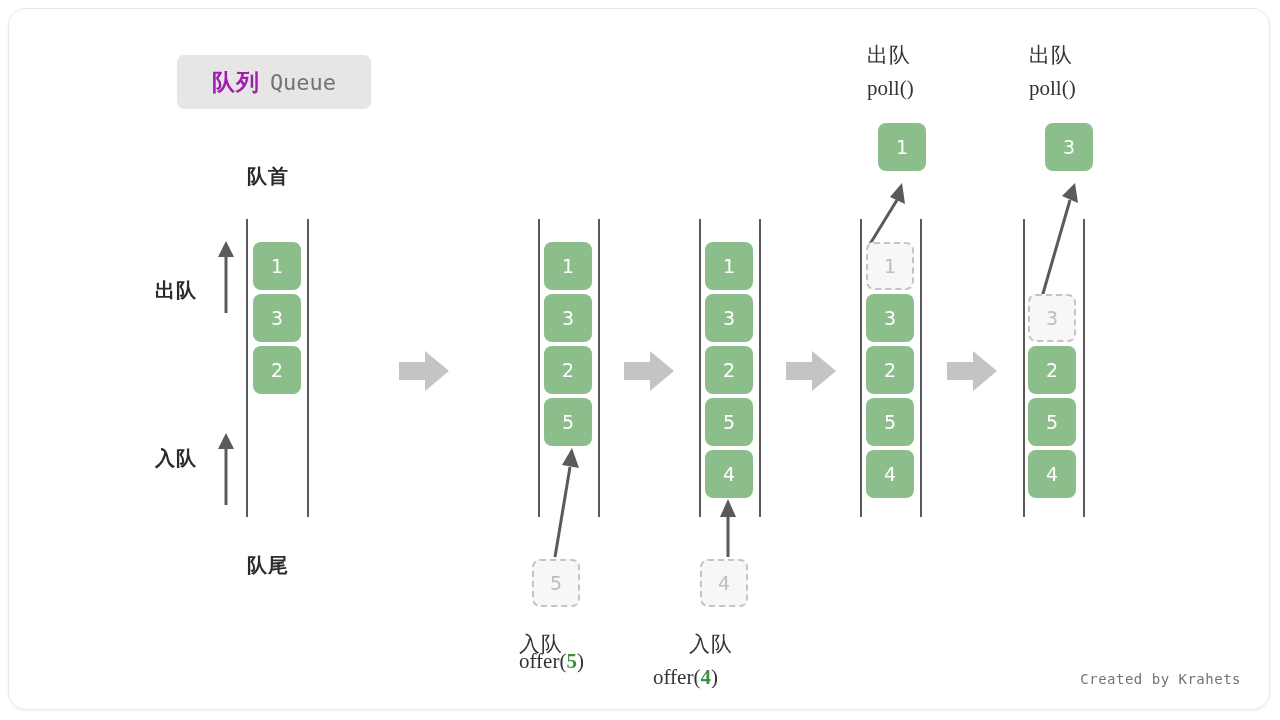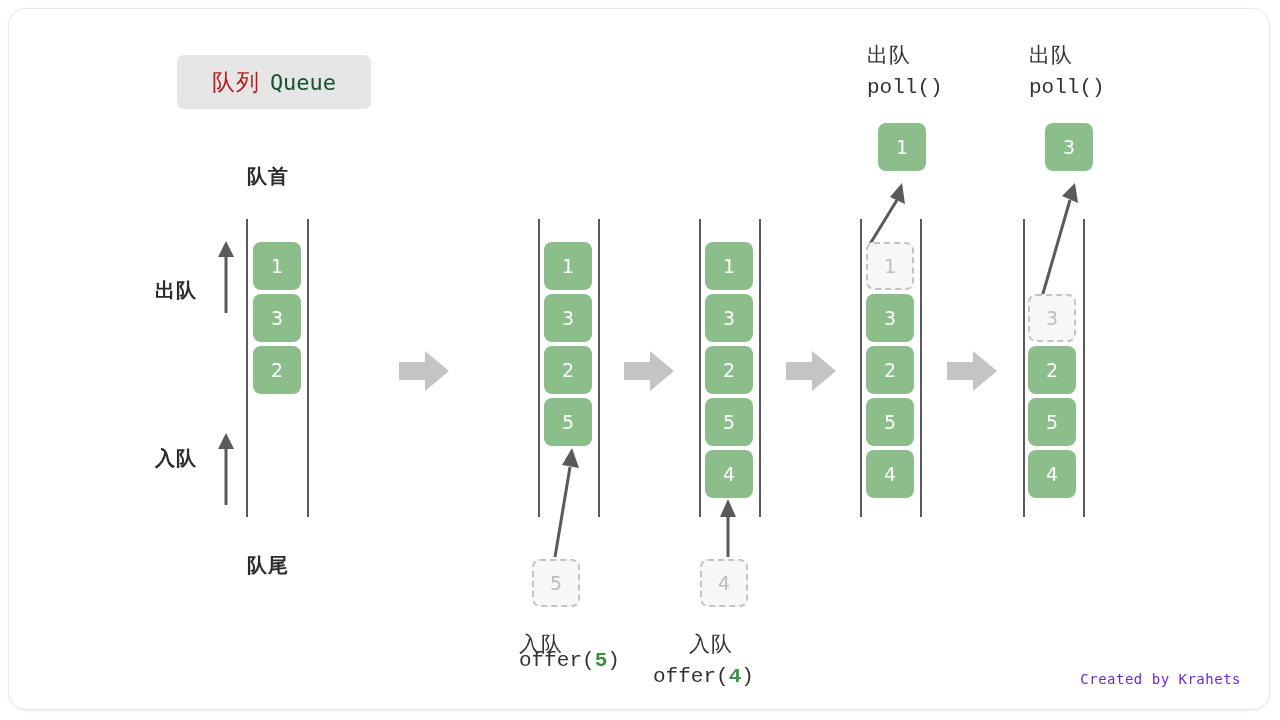--- a/index.html
+++ b/index.html
@@ -14,47 +14,47 @@
 
   .abs{position:absolute;}
 
   
   #title-chip{
     left:168px; top:46px; width:194px; height:54px;
     background:#e6e6e6; border-radius:7px;
     display:flex; align-items:center; justify-content:center;
     gap:10px;
   }
-  #title-chip .cn{font-size:23px;font-weight:normal;color:#b91c1c;letter-spacing:1px;}
-  #title-chip .en{font-family:"DejaVu Sans Mono","Liberation Mono",monospace;font-size:22px;color:#14532d;}
+  #title-chip .cn{font-size:23px;font-weight:bold;color:#a21caf;letter-spacing:1px;}
+  #title-chip .en{font-family:"DejaVu Sans Mono","Liberation Mono",monospace;font-size:22px;color:#737373;}
 
   
   .cn-bold{font-size:20px;font-weight:bold;color:#2b2b2b;letter-spacing:1px;white-space:nowrap;}
   .cn-op{font-size:21px;color:#333333;letter-spacing:1px;white-space:nowrap;}
-  .mono-op{font-family:Liberation Mono, monospace;font-size:21px;color:#333333;white-space:nowrap;}
+  .mono-op{font-family:Liberation Serif, serif;font-size:21px;color:#333333;white-space:nowrap;}
   .mono-op .hl{color:#3c9140;font-weight:bold;}
 
   
   .rail{width:2px;background:#5a5a5a;}
 
   
   .box{
     width:48px;height:48px;border-radius:8px;
     display:flex;align-items:center;justify-content:center;
     font-family:"DejaVu Sans","Liberation Sans",sans-serif;
     font-size:19px;box-sizing:border-box;
   }
   .box.filled{background:#8cbe8c;color:#ffffff;}
   .box.ghost{background:#f7f7f7;color:#bdbdbd;border:2px dashed #c4c4c4;}
 
   
   #credit{
     right:28px; bottom:22px;
     font-family:"DejaVu Sans Mono","Liberation Mono",monospace;
-    font-size:14px; color:#6d28d9; letter-spacing:0.5px;
+    font-size:14px; color:#737373; letter-spacing:0.5px;
   }
 
   svg{overflow:visible;}
 </style>
 </head>
 <body>
 
 <div id="card">
 
   <div class="abs" id="title-chip">

